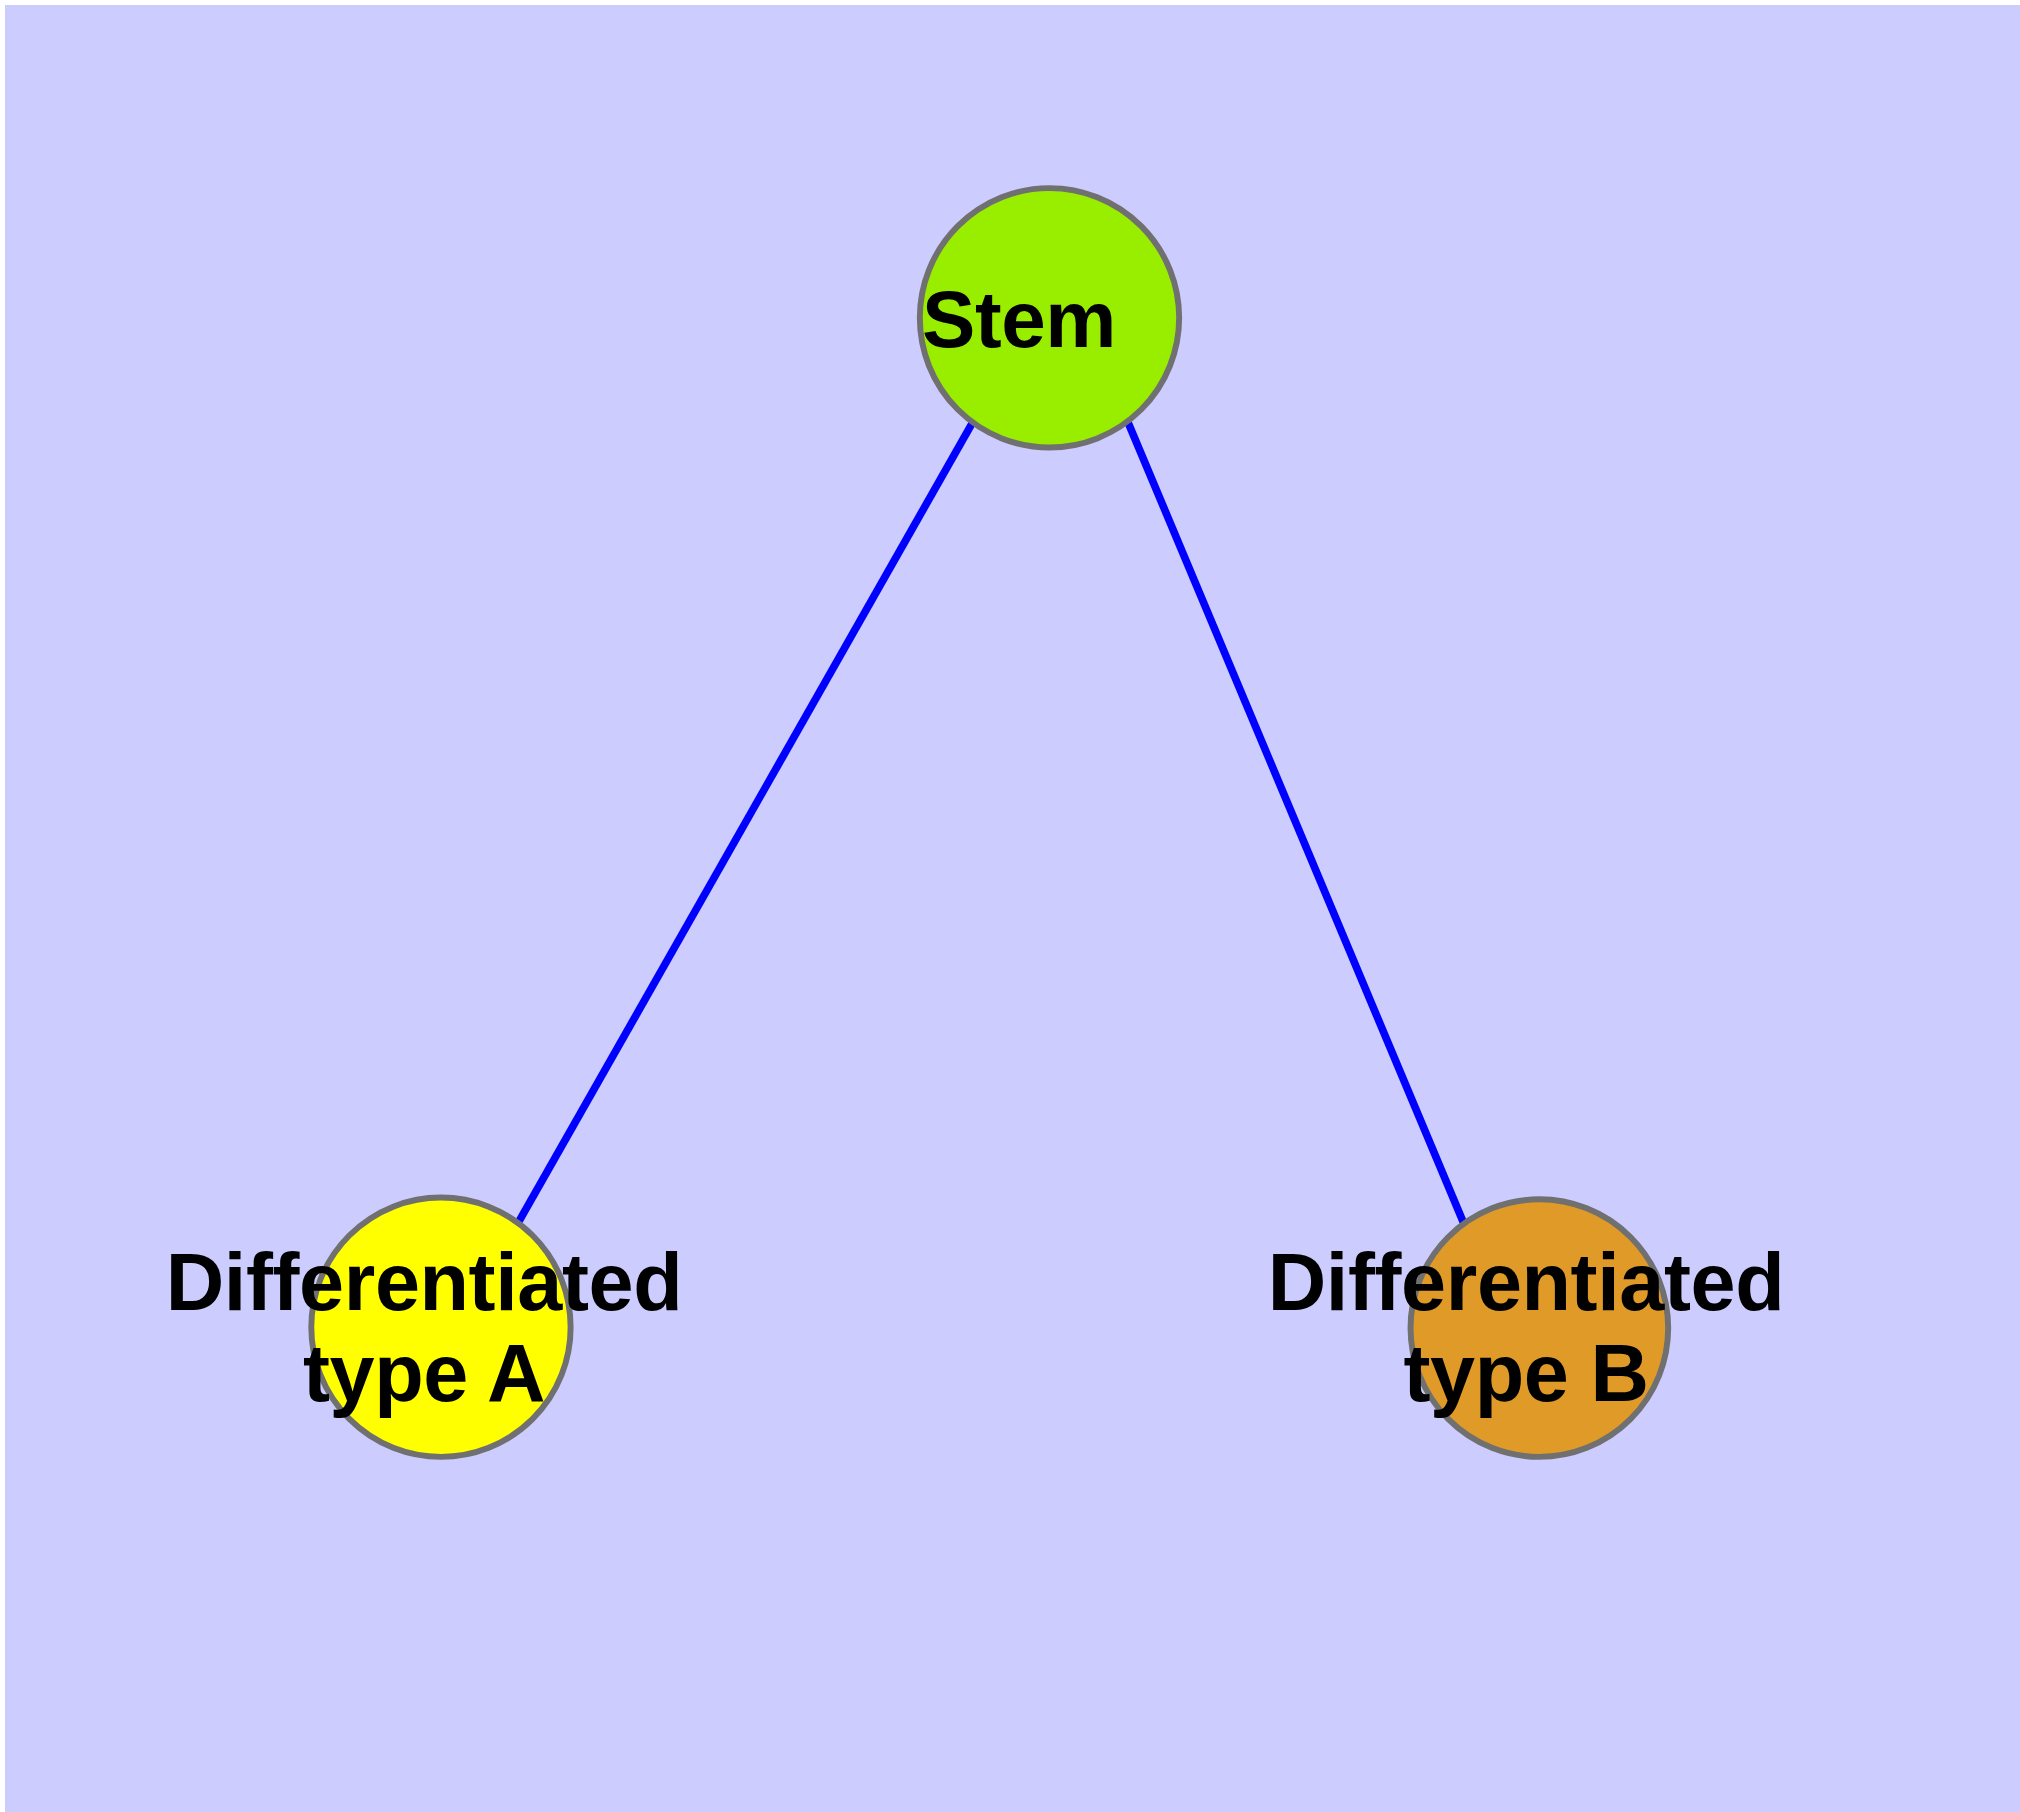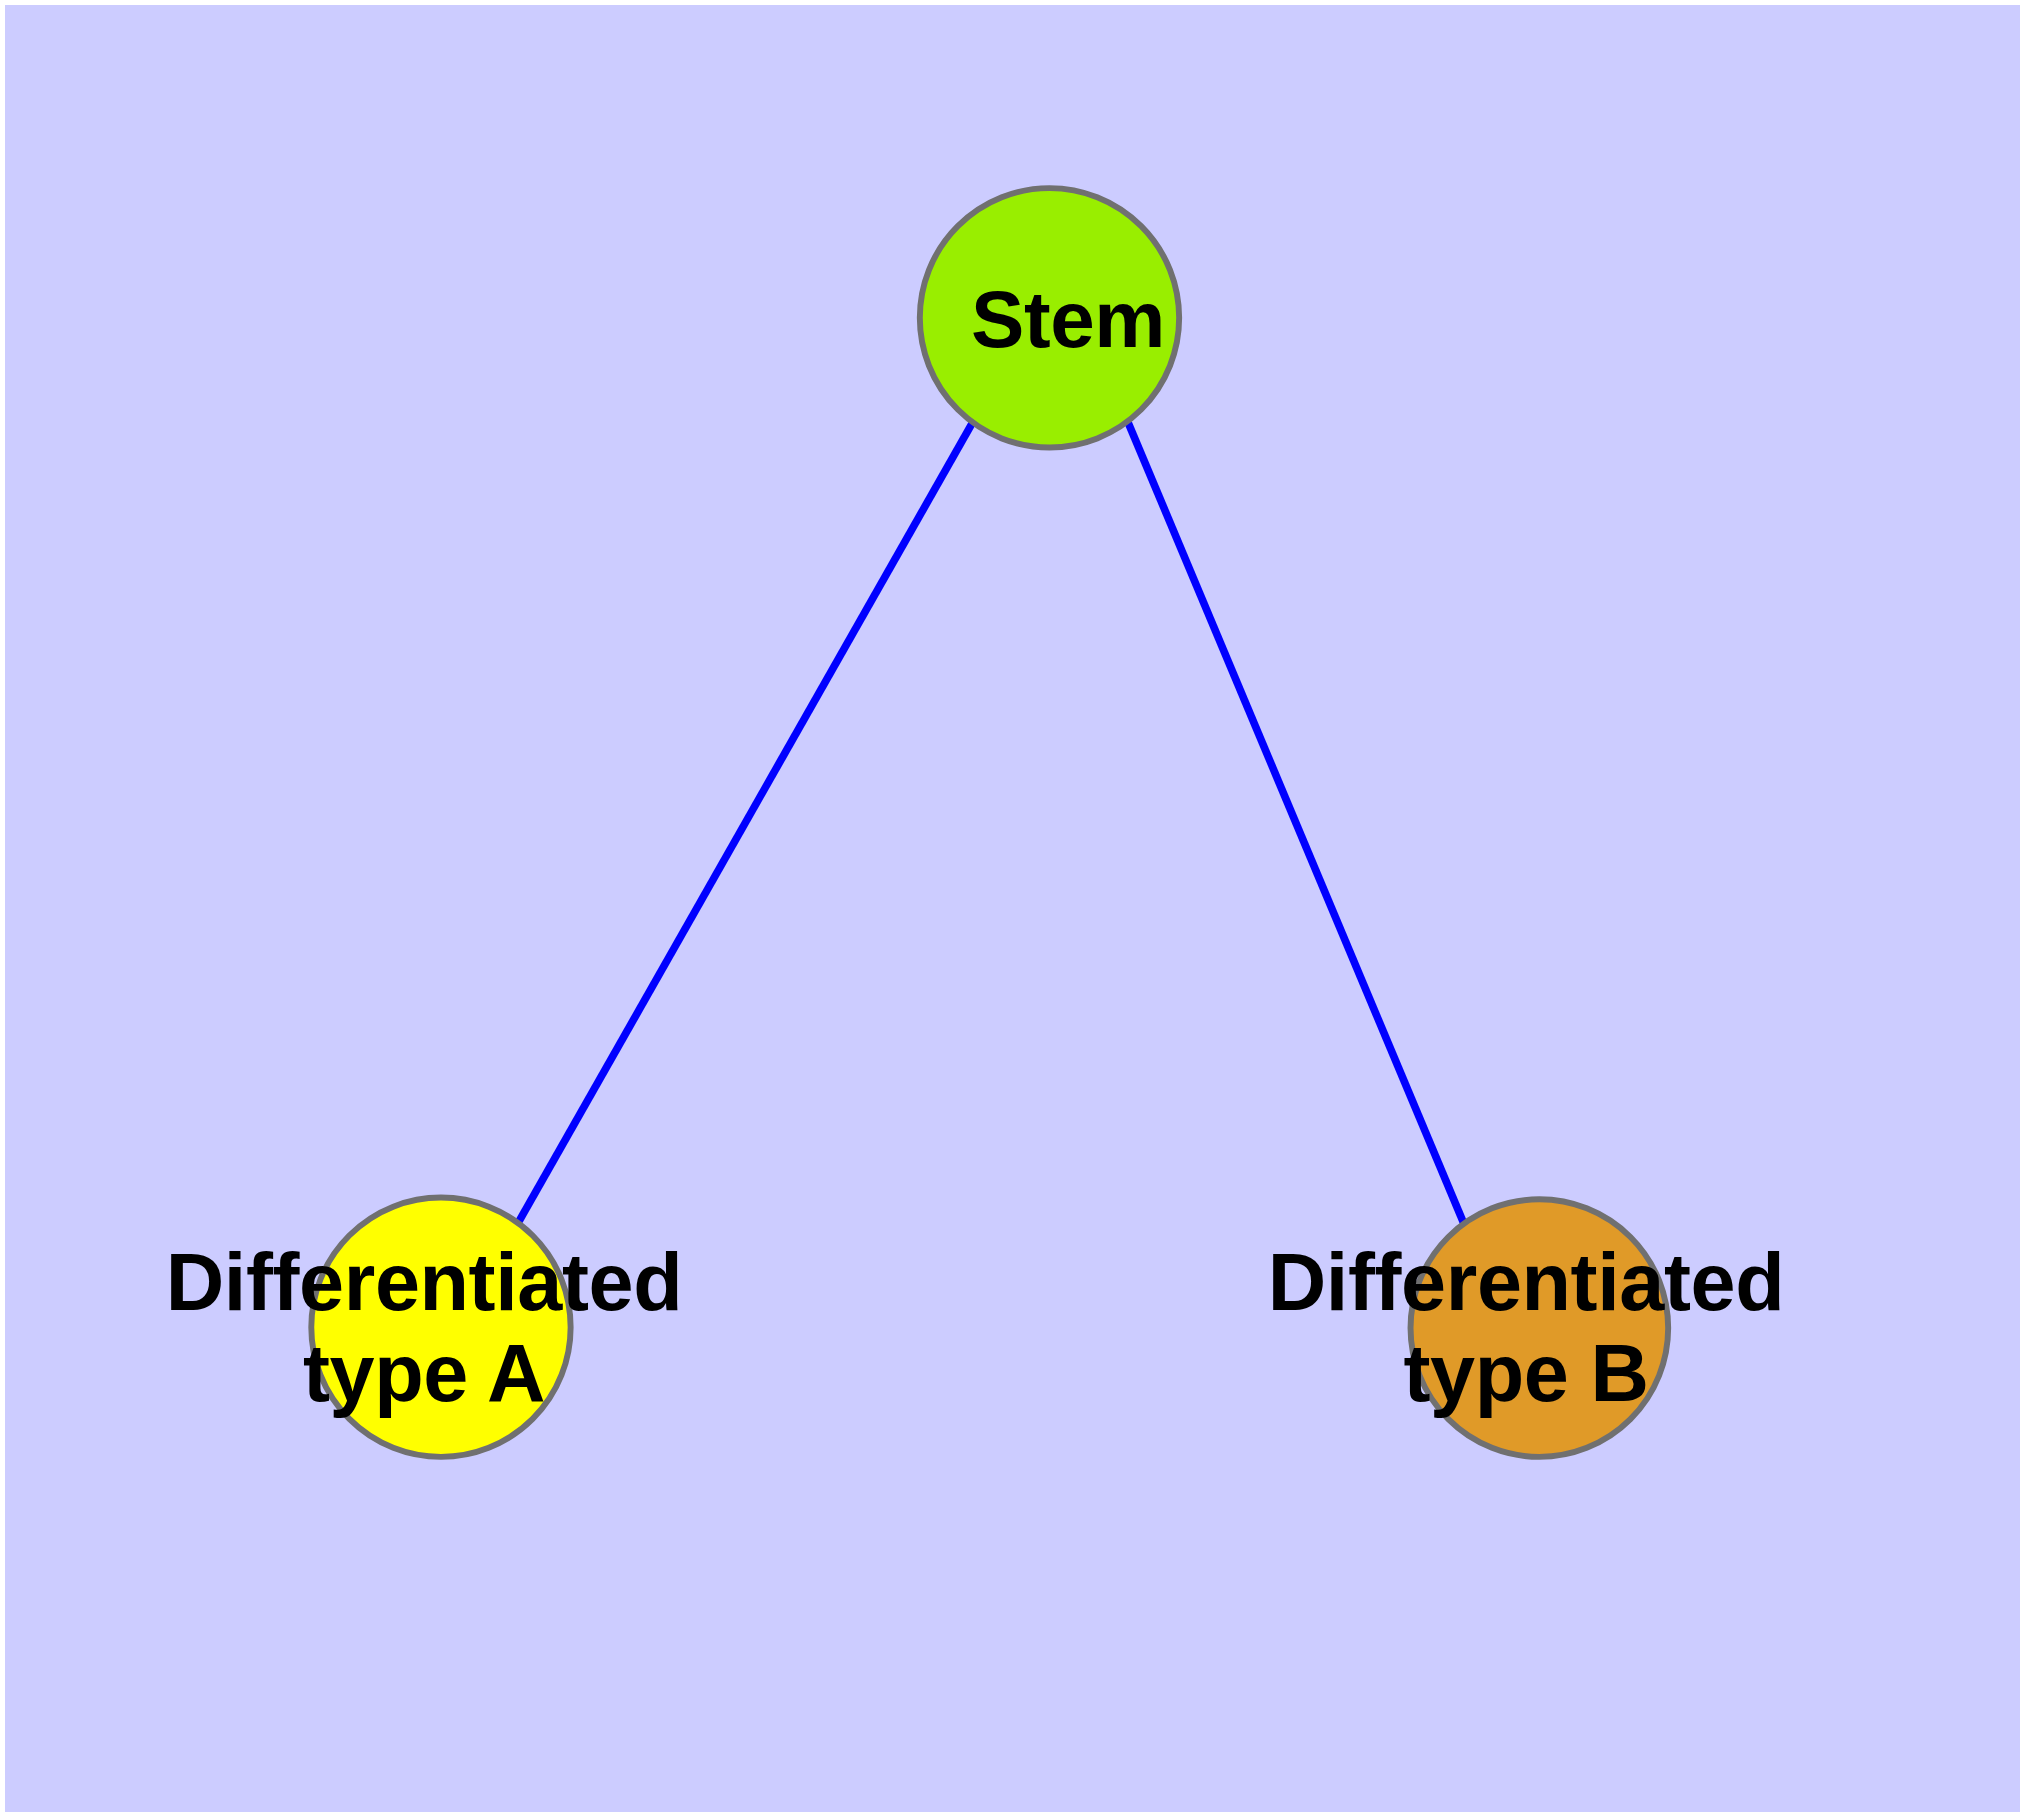--- a/index.html
+++ b/index.html
@@ -60,20 +60,20 @@
       <line id="edge-1" stroke="#0000ff" stroke-width="9" stroke-linecap="butt" x1="1331" y1="499" x2="1727" y2="1444"></line>
     </g>
 
     <g>
       <circle id="node-0" stroke="#707070" stroke-width="7" cx="1238" cy="375" r="153" fill="#99ee00"></circle>
       <circle id="node-1" stroke="#707070" stroke-width="7" cx="520" cy="1566" r="153" fill="#ffff00"></circle>
       <circle id="node-2" stroke="#707070" stroke-width="7" cx="1816" cy="1567" r="152" fill="#e09a28"></circle>
     </g>
   </svg>
 
-  <div class="node-label label-stem" id="label-0" style="left: 1068px; top: 320px; color: rgb(0, 0, 0);">Stem</div>
+  <div class="node-label label-stem" id="label-0" style="left: 1019px; top: 320px; color: rgb(0, 0, 0);">Stem</div>
   <div class="node-label label-typeA" id="label-1" style="left: 424px; top: 1328px; color: rgb(0, 0, 0);">Differentiated
 type A</div>
   <div class="node-label label-typeB" id="label-2" style="left: 1526px; top: 1328px; color: rgb(0, 0, 0);">Differentiated
 type B</div>
 
 </div>
 
 
 </body></html>

